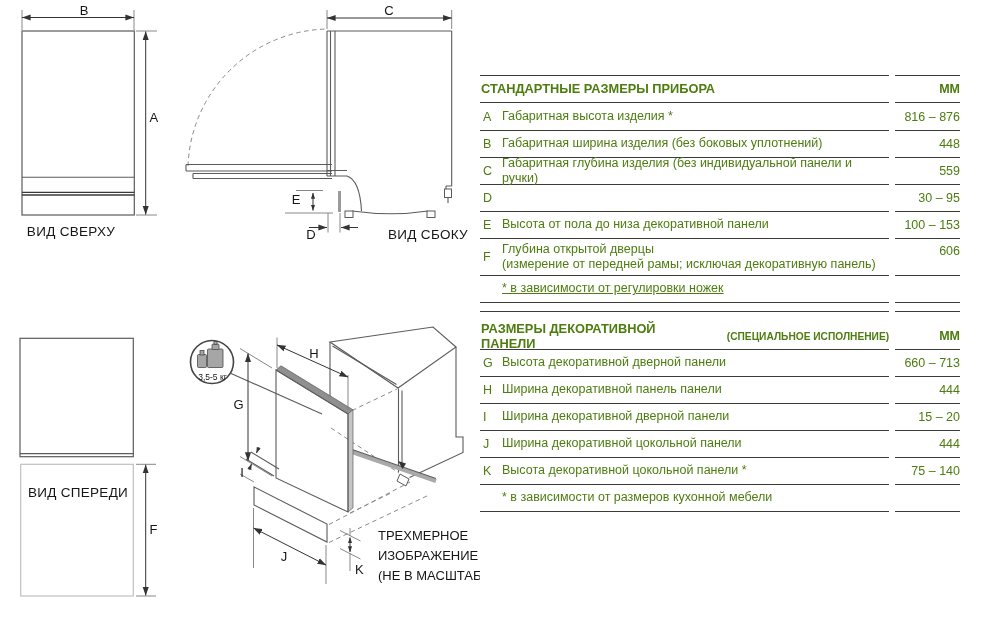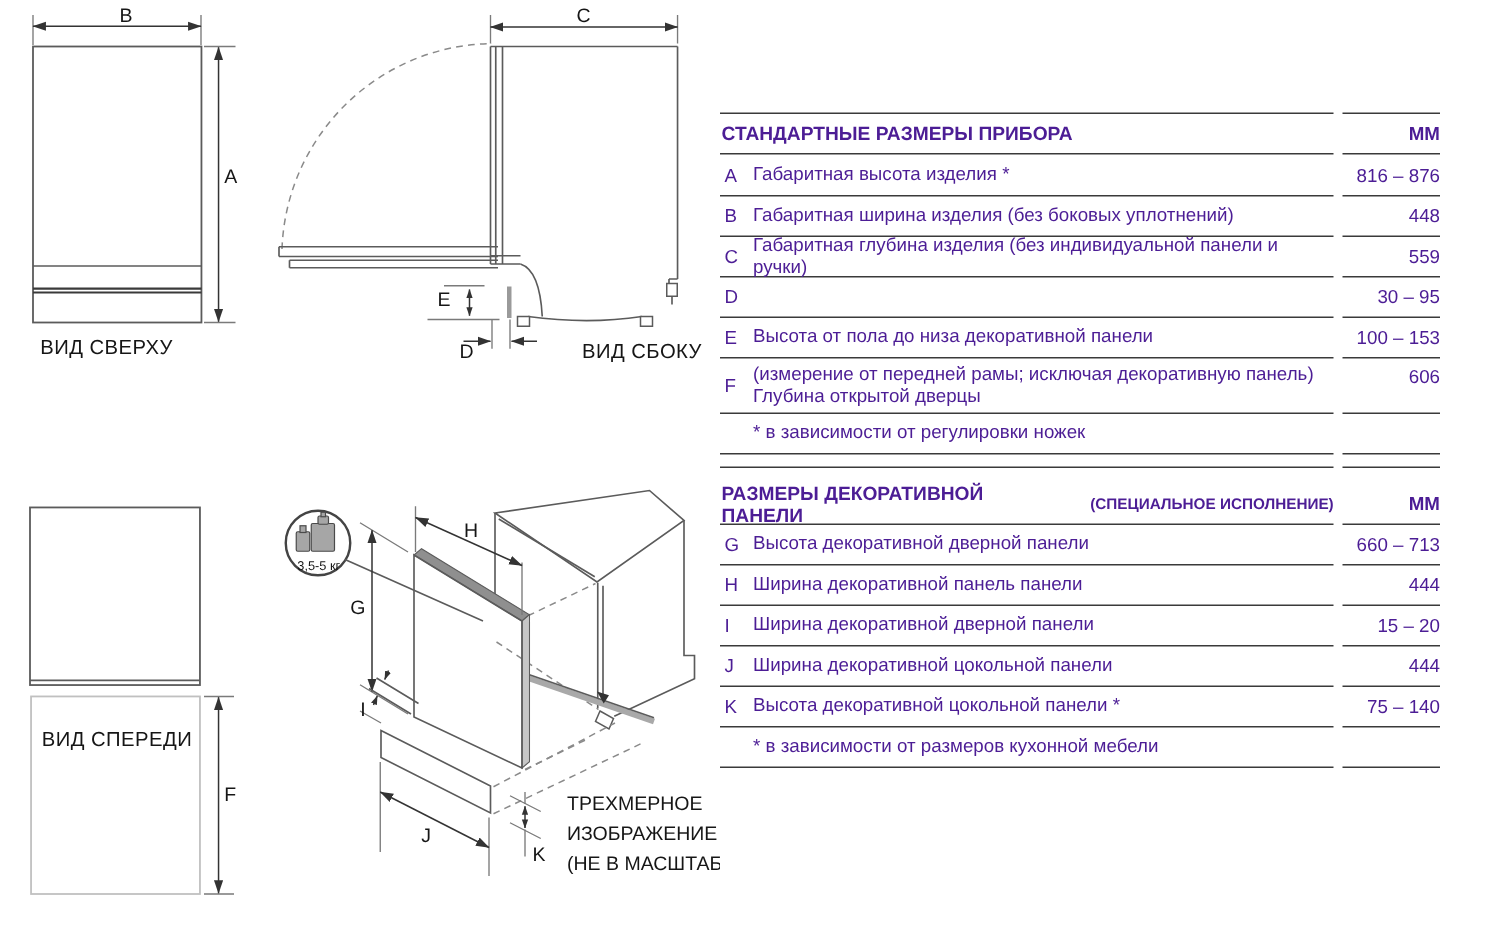--- a/index.html
+++ b/index.html
@@ -13,21 +13,21 @@
   .lnt{stroke:#5b5b5b;stroke-width:.7;}
   .ln2{stroke:#3a3a3a;stroke-width:1.4;fill:none;}
   .thin{stroke:#7a7a7a;stroke-width:.9;fill:none;}
   .dim{stroke:#333;stroke-width:1;fill:none;}
   .dash{stroke:#8a8a8a;stroke-width:1;fill:none;stroke-dasharray:4.5,3.5;}
   .box{fill:#fff;stroke:#5b5b5b;stroke-width:1.2;}
   .boxlight{fill:#fff;stroke:#c0c0c0;stroke-width:1.2;}
   .boxf{fill:#fff;stroke:#5b5b5b;stroke-width:1;}
   .wt{fill:#a6a6a6;stroke:#4a4a4a;stroke-width:.8;}
 
-  .dim-table{position:absolute;display:flex;flex-direction:column;color:#4c1d95;font-size:12.5px;}
+  .dim-table{position:absolute;display:flex;flex-direction:column;color:#4d7c0f;font-size:12.5px;}
   .trow{display:flex;align-items:stretch;}
   .rule-row{height:0;}
   .c-main{width:409px;display:flex;align-items:center;}
   .c-gap{width:6px;}
   .c-val{width:65px;display:flex;align-items:center;justify-content:flex-end;text-align:right;}
   .rule-row .c-main,.rule-row .c-val,
   .head .c-main,.head .c-val,
   .r .c-main,.r .c-val{border-bottom:1.6px solid #3a3a3a;}
   .head .c-main{font-weight:bold;font-size:12.8px;padding-left:1px;}
   .head .c-val{font-weight:bold;}
@@ -234,28 +234,28 @@
             <div>Высота от пола до низа декоративной панели</div>
           </div>
         </div>
         <div class="c-gap"></div>
         <div class="c-val">100 – 153</div>
       </div>
       <div class="trow r two" style="height: 37px;">
         <div class="c-main">
           <div class="letter">F</div>
           <div class="desc">
+            <div>Глубина открытой дверцы</div>
             <div>(измерение от передней рамы; исключая декоративную панель)</div>
-            <div>Глубина открытой дверцы</div>
           </div>
         </div>
         <div class="c-gap"></div>
         <div class="c-val">606</div>
       </div>
-      <div class="trow r fn" style="height: 27px;">
+      <div class="trow r fn" style="height: 27px; text-decoration: underline;">
         <div class="c-main">
           <div class="letter"></div>
           <div class="desc">* в зависимости от регулировки ножек</div>
         </div>
         <div class="c-gap"></div>
         <div class="c-val"></div>
       </div>
     </div>
   <div class="dim-table" style="left:480px;top:311px;width:480px;">
       <div class="trow rule-row">

